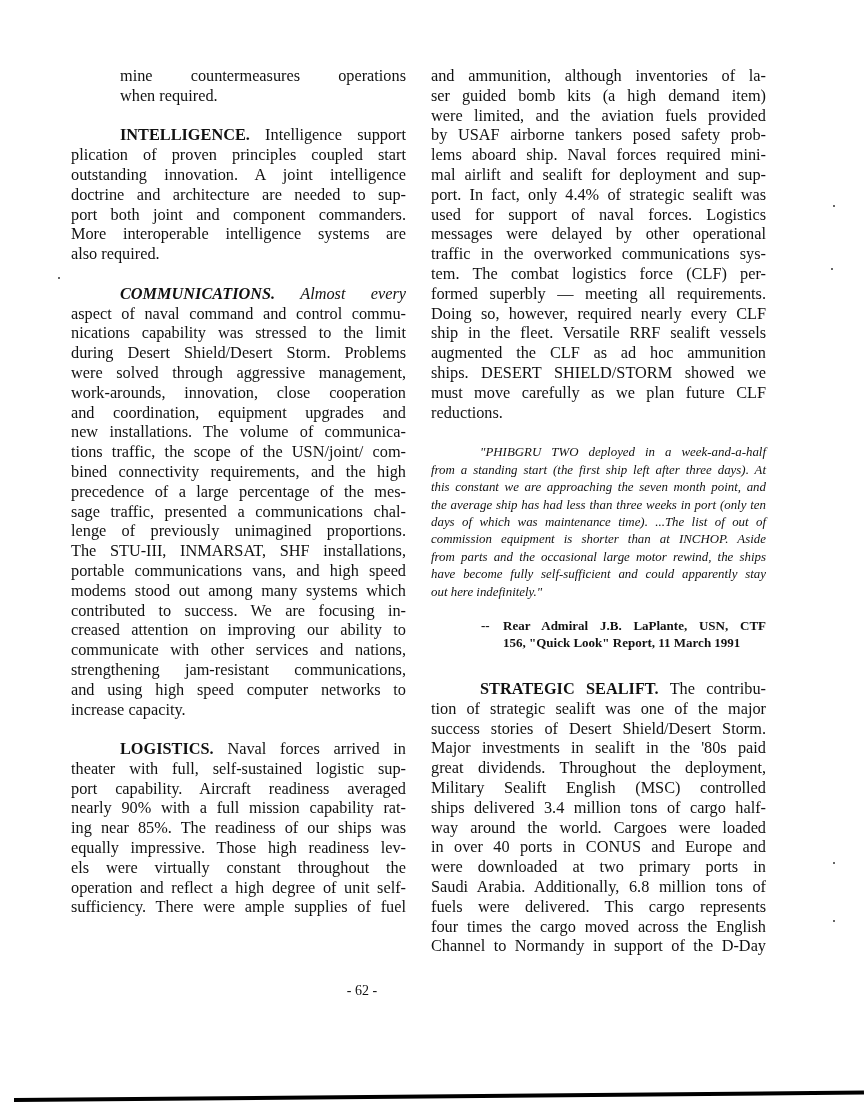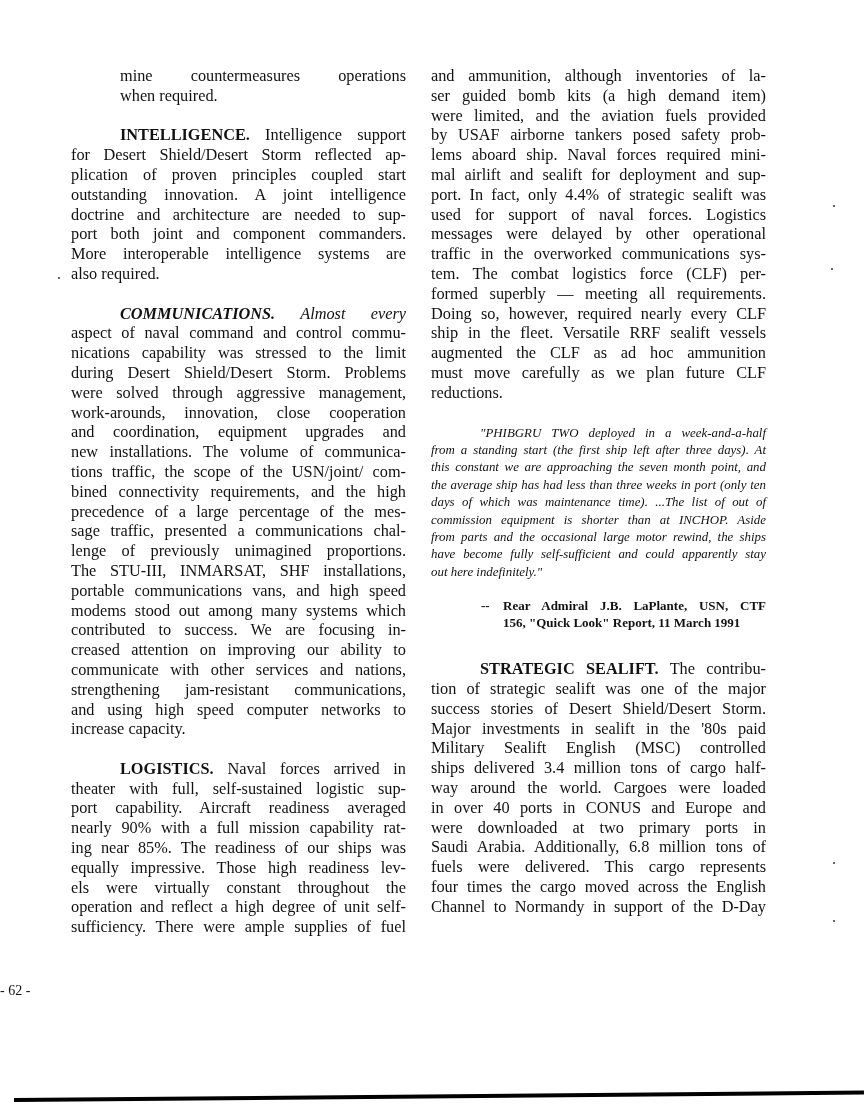--- a/index.html
+++ b/index.html
@@ -11,38 +11,37 @@
   .line { display: block; white-space: nowrap; text-align-last: justify; }
   .line.last { text-align-last: left; }
   .para { margin-bottom: 19.8px; }
   .hanging { padding-left: 49px; }
   .head { font-weight: bold; }
   .quote { font-style: italic; font-size: 12.9px; line-height: 17.4px; margin-top: 22px; margin-bottom: 16px; }
   .quote .line:first-child { padding-left: 49px; }
   .attr { font-weight: bold; font-size: 13px; line-height: 17px; position: relative; padding-left: 46px; margin-bottom: 28px; }
   .attr .dash { position: absolute; left: 50px; top: 0; }
   .attr-lines { margin-left: 26px; }
-  .page-num { position: absolute; left: 0; width: 724px; top: 983px; text-align: left;
+  .page-num { position: absolute; left: 0; width: 724px; top: 983px; text-align: center;
               font-size: 14px; font-family: "Liberation Serif", serif; }
   .bottom-rule { position: absolute; left: 14px; top: 1098px; width: 850px; height: 4px;
                  background: #000; transform: rotate(-0.5deg); transform-origin: left center; }
   .speck { position: absolute; width: 2px; height: 2px; background: #333; border-radius: 1px; }
 </style>
 </head>
 <body>
 
 <div class="col col-left">
   <div class="para hanging" style="padding-left:49px;">
     <span class="line">mine countermeasures operations</span>
     <span class="line last">when required.</span>
   </div>
 
   <div class="para">
     <span class="line" style="padding-left:49px;"><b class="head">INTELLIGENCE.</b><span> Intelligence support</span></span>
-    <span class="line">for Desert Shield/Desert Storm reflected ap-</span>
     <span class="line">plication of proven principles coupled start</span>
     <span class="line">outstanding innovation.  A joint intelligence</span>
     <span class="line">doctrine and architecture are needed to sup-</span>
     <span class="line">port both joint and component commanders.</span>
     <span class="line">More interoperable intelligence systems are</span>
     <span class="line last">also required.</span>
   </div>
 
   <div class="para">
     <span class="line" style="padding-left:49px;font-style:italic;"><b class="head">COMMUNICATIONS.</b><span>  Almost every</span></span>
@@ -92,20 +91,21 @@
     <span class="line">mal airlift and sealift for deployment and sup-</span>
     <span class="line">port.  In fact, only 4.4% of strategic sealift was</span>
     <span class="line">used for support of naval forces.  Logistics</span>
     <span class="line">messages were delayed by other operational</span>
     <span class="line">traffic in the overworked communications sys-</span>
     <span class="line">tem.  The combat logistics force (CLF) per-</span>
     <span class="line">formed superbly — meeting all requirements.</span>
     <span class="line">Doing so, however, required nearly every CLF</span>
     <span class="line">ship in the fleet.  Versatile RRF sealift vessels</span>
     <span class="line">augmented the CLF as ad hoc ammunition</span>
+    <span class="line">ships.  DESERT SHIELD/STORM showed we</span>
     <span class="line">must move carefully as we plan future CLF</span>
     <span class="line last">reductions.</span>
   </div>
 
   <div class="quote">
     <span class="line">"PHIBGRU TWO deployed in a week-and-a-half</span>
     <span class="line">from a standing start (the first ship left after three days).  At</span>
     <span class="line">this constant we are approaching the seven month point, and</span>
     <span class="line">the average ship has had less than three weeks in port (only ten</span>
     <span class="line">days of which was maintenance time).  ...The list of out of</span>
@@ -121,20 +121,21 @@
       <span class="line">Rear  Admiral  J.B.  LaPlante,  USN,  CTF</span>
       <span class="line last">156, "Quick Look" Report, 11 March 1991</span>
     </div>
   </div>
 
   <div>
     <span class="line" style="padding-left:49px;"><b class="head">STRATEGIC SEALIFT.</b><span>  The contribu-</span></span>
     <span class="line">tion of strategic sealift was one of the major</span>
     <span class="line">success stories of Desert Shield/Desert Storm.</span>
     <span class="line">Major investments in sealift in the '80s paid</span>
+    <span class="line">great dividends. Throughout the deployment,</span>
     <span class="line">Military Sealift English (MSC) controlled</span>
     <span class="line">ships delivered 3.4 million tons of cargo half-</span>
     <span class="line">way around the world.  Cargoes were loaded</span>
     <span class="line">in over 40 ports in CONUS and Europe and</span>
     <span class="line">were downloaded at two primary ports in</span>
     <span class="line">Saudi Arabia. Additionally, 6.8 million tons of</span>
     <span class="line">fuels were delivered.  This cargo represents</span>
     <span class="line">four times the cargo moved across the English</span>
     <span class="line">Channel to Normandy in support of the D-Day</span>
   </div>

